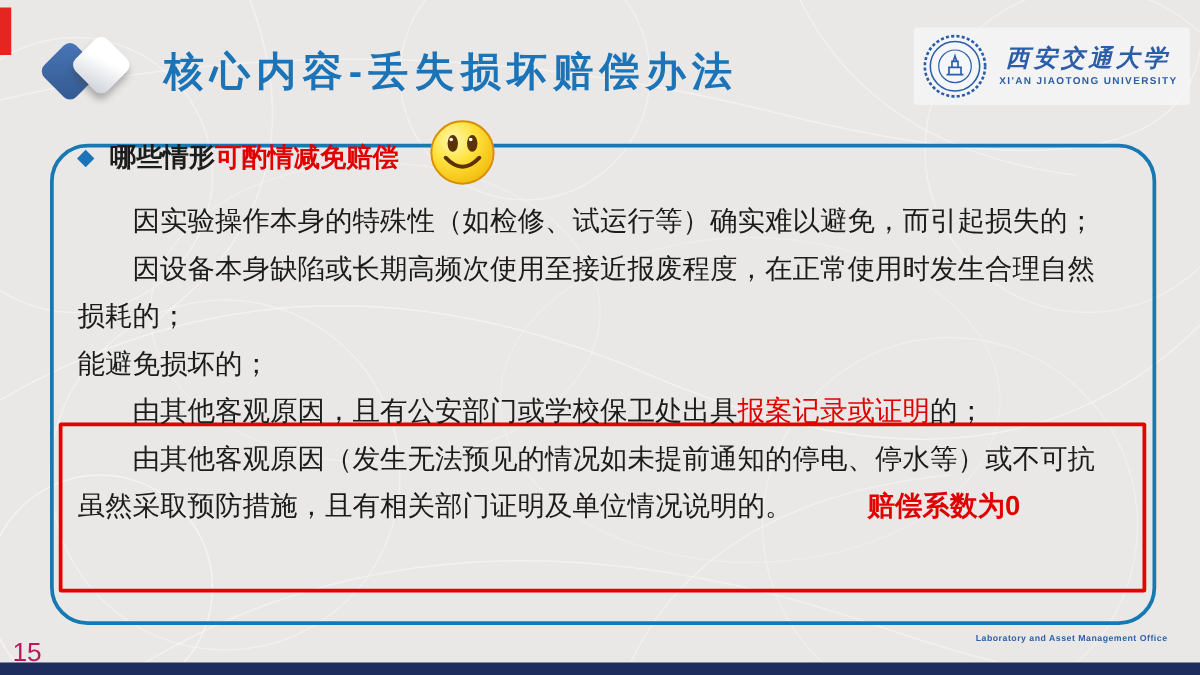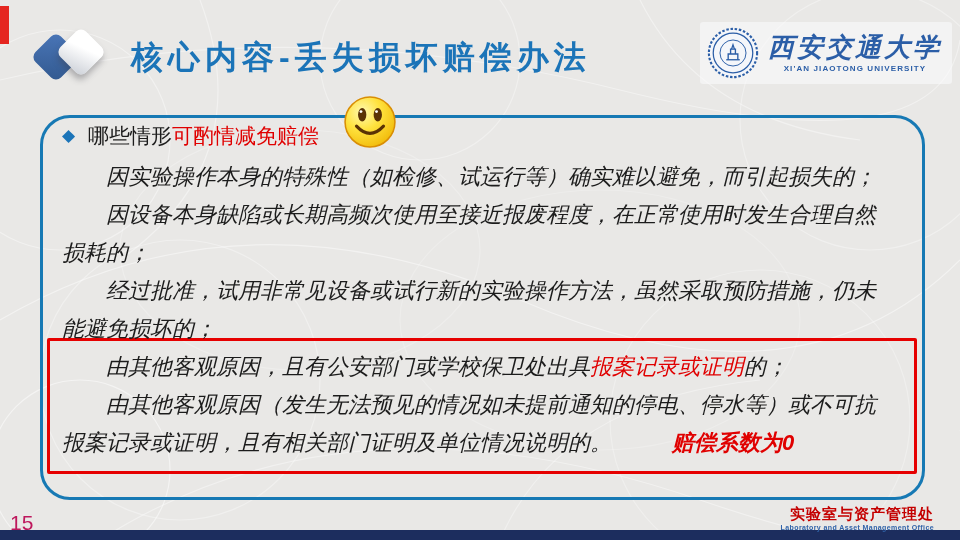--- a/index.html
+++ b/index.html
@@ -22,37 +22,37 @@
   .title {
     position:absolute; left:131px; top:36px; margin:0; z-index:4;
     font-size:32px; font-weight:800; color:#1b74b8; letter-spacing:5px; white-space:nowrap;
   }
 
   
   .logo { position:absolute; right:8px; top:22px; z-index:4; display:flex; align-items:center; gap:8px;
           background:rgba(251,252,254,.55); border-radius:3px; padding:4px 10px 4px 6px; }
   .logo-text { display:flex; flex-direction:column; align-items:center; }
   .logo-cn { font-family:"DejaVu Serif", serif; font-style:italic; font-weight:bold;
-             font-size:26px; color:#2b5ea7; letter-spacing:3px; white-space:nowrap; line-height:1.1; }
+             font-size:19px; color:#2b5ea7; letter-spacing:3px; white-space:nowrap; line-height:1.1; }
   .logo-en { font-size:8px; font-weight:bold; color:#2b5ea7; letter-spacing:1.1px; margin-top:2px; white-space:nowrap; }
 
   
   .content-box { position:absolute; left:40px; top:115px; width:885px; height:385px; box-sizing:border-box;
                  border:3px solid #1779b4; border-radius:30px; z-index:1; }
   .red-box { position:absolute; left:47px; top:338px; width:870px; height:136px; box-sizing:border-box;
              border:3px solid #e60000; border-radius:2px; z-index:2; }
 
-  .heading-line { position:absolute; left:62px; top:119px; z-index:3; font-size:21px; font-weight:400;
+  .heading-line { position:absolute; left:62px; top:109px; z-index:3; font-size:21px; font-weight:700;
                   color:#1c1c1c; white-space:nowrap; line-height:34px; }
   .bullet { color:#1b74b8; font-size:17px; margin-right:13px; vertical-align:2px; }
   .h-red, .red-text { color:#e00000; }
 
   .smiley { position:absolute; left:343px; top:95px; z-index:6; }
 
-  .body-lines { position:absolute; left:62px; top:158px; width:858px; z-index:3;font-style:italic; }
+  .body-lines { position:absolute; left:62px; top:158px; width:858px; z-index:3; }
   .tline { height:38px; line-height:38px; font-size:22px; font-weight:500; color:#1c1c1c; white-space:nowrap; }
   .tline.indent { padding-left:44px; }
   .gapped { margin-left:60px; font-weight:700; }
 
   
   .page-num { position:absolute; left:10px; top:511px; z-index:4; font-size:21px; color:#be185d; }
   .footer { position:absolute; right:26px; top:506px; z-index:4; text-align:right; }
   .footer-cn { font-size:15px; font-weight:bold; color:#c40000; line-height:16px; letter-spacing:1px; }
   .footer-en { font-size:7px; font-weight:bold; color:#2f62a8; letter-spacing:0.4px; margin-top:2px; }
   .bottom-bar { position:absolute; left:0; bottom:0; width:960px; height:10px; background:#1c2d5e; z-index:3; }
@@ -125,27 +125,25 @@
     <ellipse cx="33.5" cy="19" rx="4" ry="6.5" fill="#5a3205"></ellipse>
     <circle cx="17.3" cy="16" r="1.4" fill="#ffffff"></circle>
     <circle cx="32.3" cy="16" r="1.4" fill="#ffffff"></circle>
     <path d="M13 30 Q26 44 39 30" fill="none" stroke="#5a3205" stroke-width="3" stroke-linecap="round"></path>
   </svg>
 
   <div id="bodyLines" class="body-lines">
       <div class="tline indent"><span>因实验操作本身的特殊性（如检修、试运行等）确实难以避免，而引起损失的；</span></div>
       <div class="tline indent"><span>因设备本身缺陷或长期高频次使用至接近报废程度，在正常使用时发生合理自然</span></div>
       <div class="tline"><span>损耗的；</span></div>
-      <div class="tline indent"><span>经过批准，试用非常见设备或试行新的实验操作方法，虽然采取预防措施，仍未</span></div>
       <div class="tline"><span>能避免损坏的；</span></div>
       <div class="tline indent"><span>由其他客观原因，且有公安部门或学校保卫处出具</span><span class="red-text">报案记录或证明</span><span>的；</span></div>
       <div class="tline indent"><span>由其他客观原因（发生无法预见的情况如未提前通知的停电、停水等）或不可抗</span></div>
-      <div class="tline"><span>报案记录或证明，且有相关部门证明及单位情况说明的。</span><span class="red-text gapped">赔偿系数为0</span></div>
+      <div class="tline"><span>虽然采取预防措施，且有相关部门证明及单位情况说明的。</span><span class="red-text gapped">赔偿系数为0</span></div>
     </div>
 
   <div class="page-num">15</div>
   <div class="footer">
-    <div class="footer-cn">实验室与资产管理处</div>
     <div class="footer-en">Laboratory and Asset Management Office</div>
   </div>
   <div class="bottom-bar"></div>
 
 </div>
 
 </body></html>

